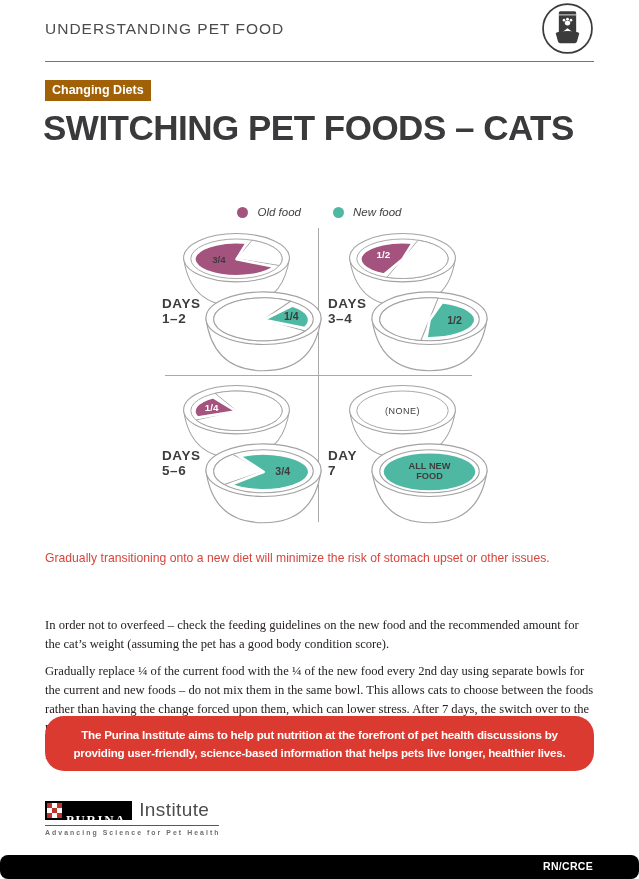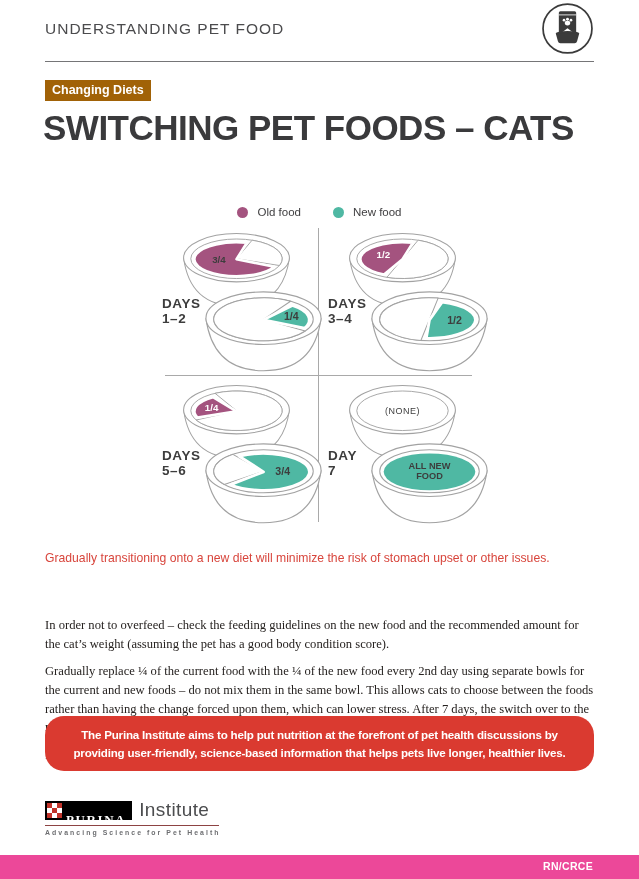--- a/index.html
+++ b/index.html
@@ -12,21 +12,21 @@
   .header-rule{position:absolute;left:45px;top:61px;width:549px;border-top:1.6px solid #757577;}
 
   
   .tag{position:absolute;left:45px;top:80px;background:#a16207;color:#fff;font-size:12.5px;
        font-weight:700;padding:3px 7px 4px;}
   .doc-title{position:absolute;left:43px;top:108px;font-size:35px;font-weight:700;
        letter-spacing:-0.5px;color:#3a3a3c;white-space:nowrap;}
 
   
   .legend{position:absolute;left:0;top:206px;width:639px;display:flex;justify-content:center;gap:32px;}
-  .legend-item{display:flex;align-items:center;gap:9px;font-size:11.5px;color:#414042;}
+  .legend-item{display:flex;align-items:center;gap:9px;font-size:11.5px;color:#414042;font-style:italic;}
   .legend-dot{width:11px;height:11px;border-radius:50%;background:#999;}
 
   
   .diagram{position:absolute;left:0;top:226px;width:639px;height:304px;}
   .divider-v{position:absolute;left:318px;top:2px;width:1px;height:294px;background:#a9a9a9;}
   .divider-h{position:absolute;left:165px;top:149px;width:307px;height:1px;background:#a9a9a9;}
   .quadrant{position:absolute;width:170px;height:152px;}
   .q0{left:160px;top:0;} .q1{left:326px;top:0;} .q2{left:160px;top:152px;} .q3{left:326px;top:152px;}
   .day-label{position:absolute;left:2px;top:70px;display:flex;flex-direction:column;
        font-weight:700;font-size:13.5px;line-height:1.12;letter-spacing:0.6px;color:#3d3d3d;}
@@ -50,21 +50,21 @@
   .logo{position:absolute;left:45px;top:799px;width:176px;}
   .logo-row{display:flex;align-items:center;gap:7px;}
   .logo-box{background:#000;height:19px;display:flex;align-items:center;gap:4px;padding:0 6px 0 2px;}
   .logo-brand{color:#fff;font-family:"Liberation Serif",serif;font-weight:700;font-size:13px;
        letter-spacing:1.6px;transform:translateY(-0.5px);margin-top:20px;}
   .logo-suffix{font-size:19px;color:#4c4d4f;letter-spacing:0.4px;}
   .logo-rule{border-top:1.4px solid #8d4343;margin-top:4px;width:174px;}
   .logo-tagline{font-size:6.9px;font-weight:700;letter-spacing:2.05px;color:#6d6e71;margin-top:3px;white-space:nowrap;}
 
   
-  .footer{position:absolute;left:0;top:855px;width:639px;height:24px;background:#ec4899;}
+  .footer{position:absolute;left:0;top:855px;width:639px;height:24px;background:#000000;border-radius:8px;}
   .footer-code{position:absolute;right:46px;top:5px;color:#fff;font-size:10.5px;font-weight:700;letter-spacing:0.3px;}
 </style>
 </head>
 <body>
 
 <div class="page">
 
   <div class="header-title">UNDERSTANDING PET FOOD</div>
 
   <div class="header-icon">

